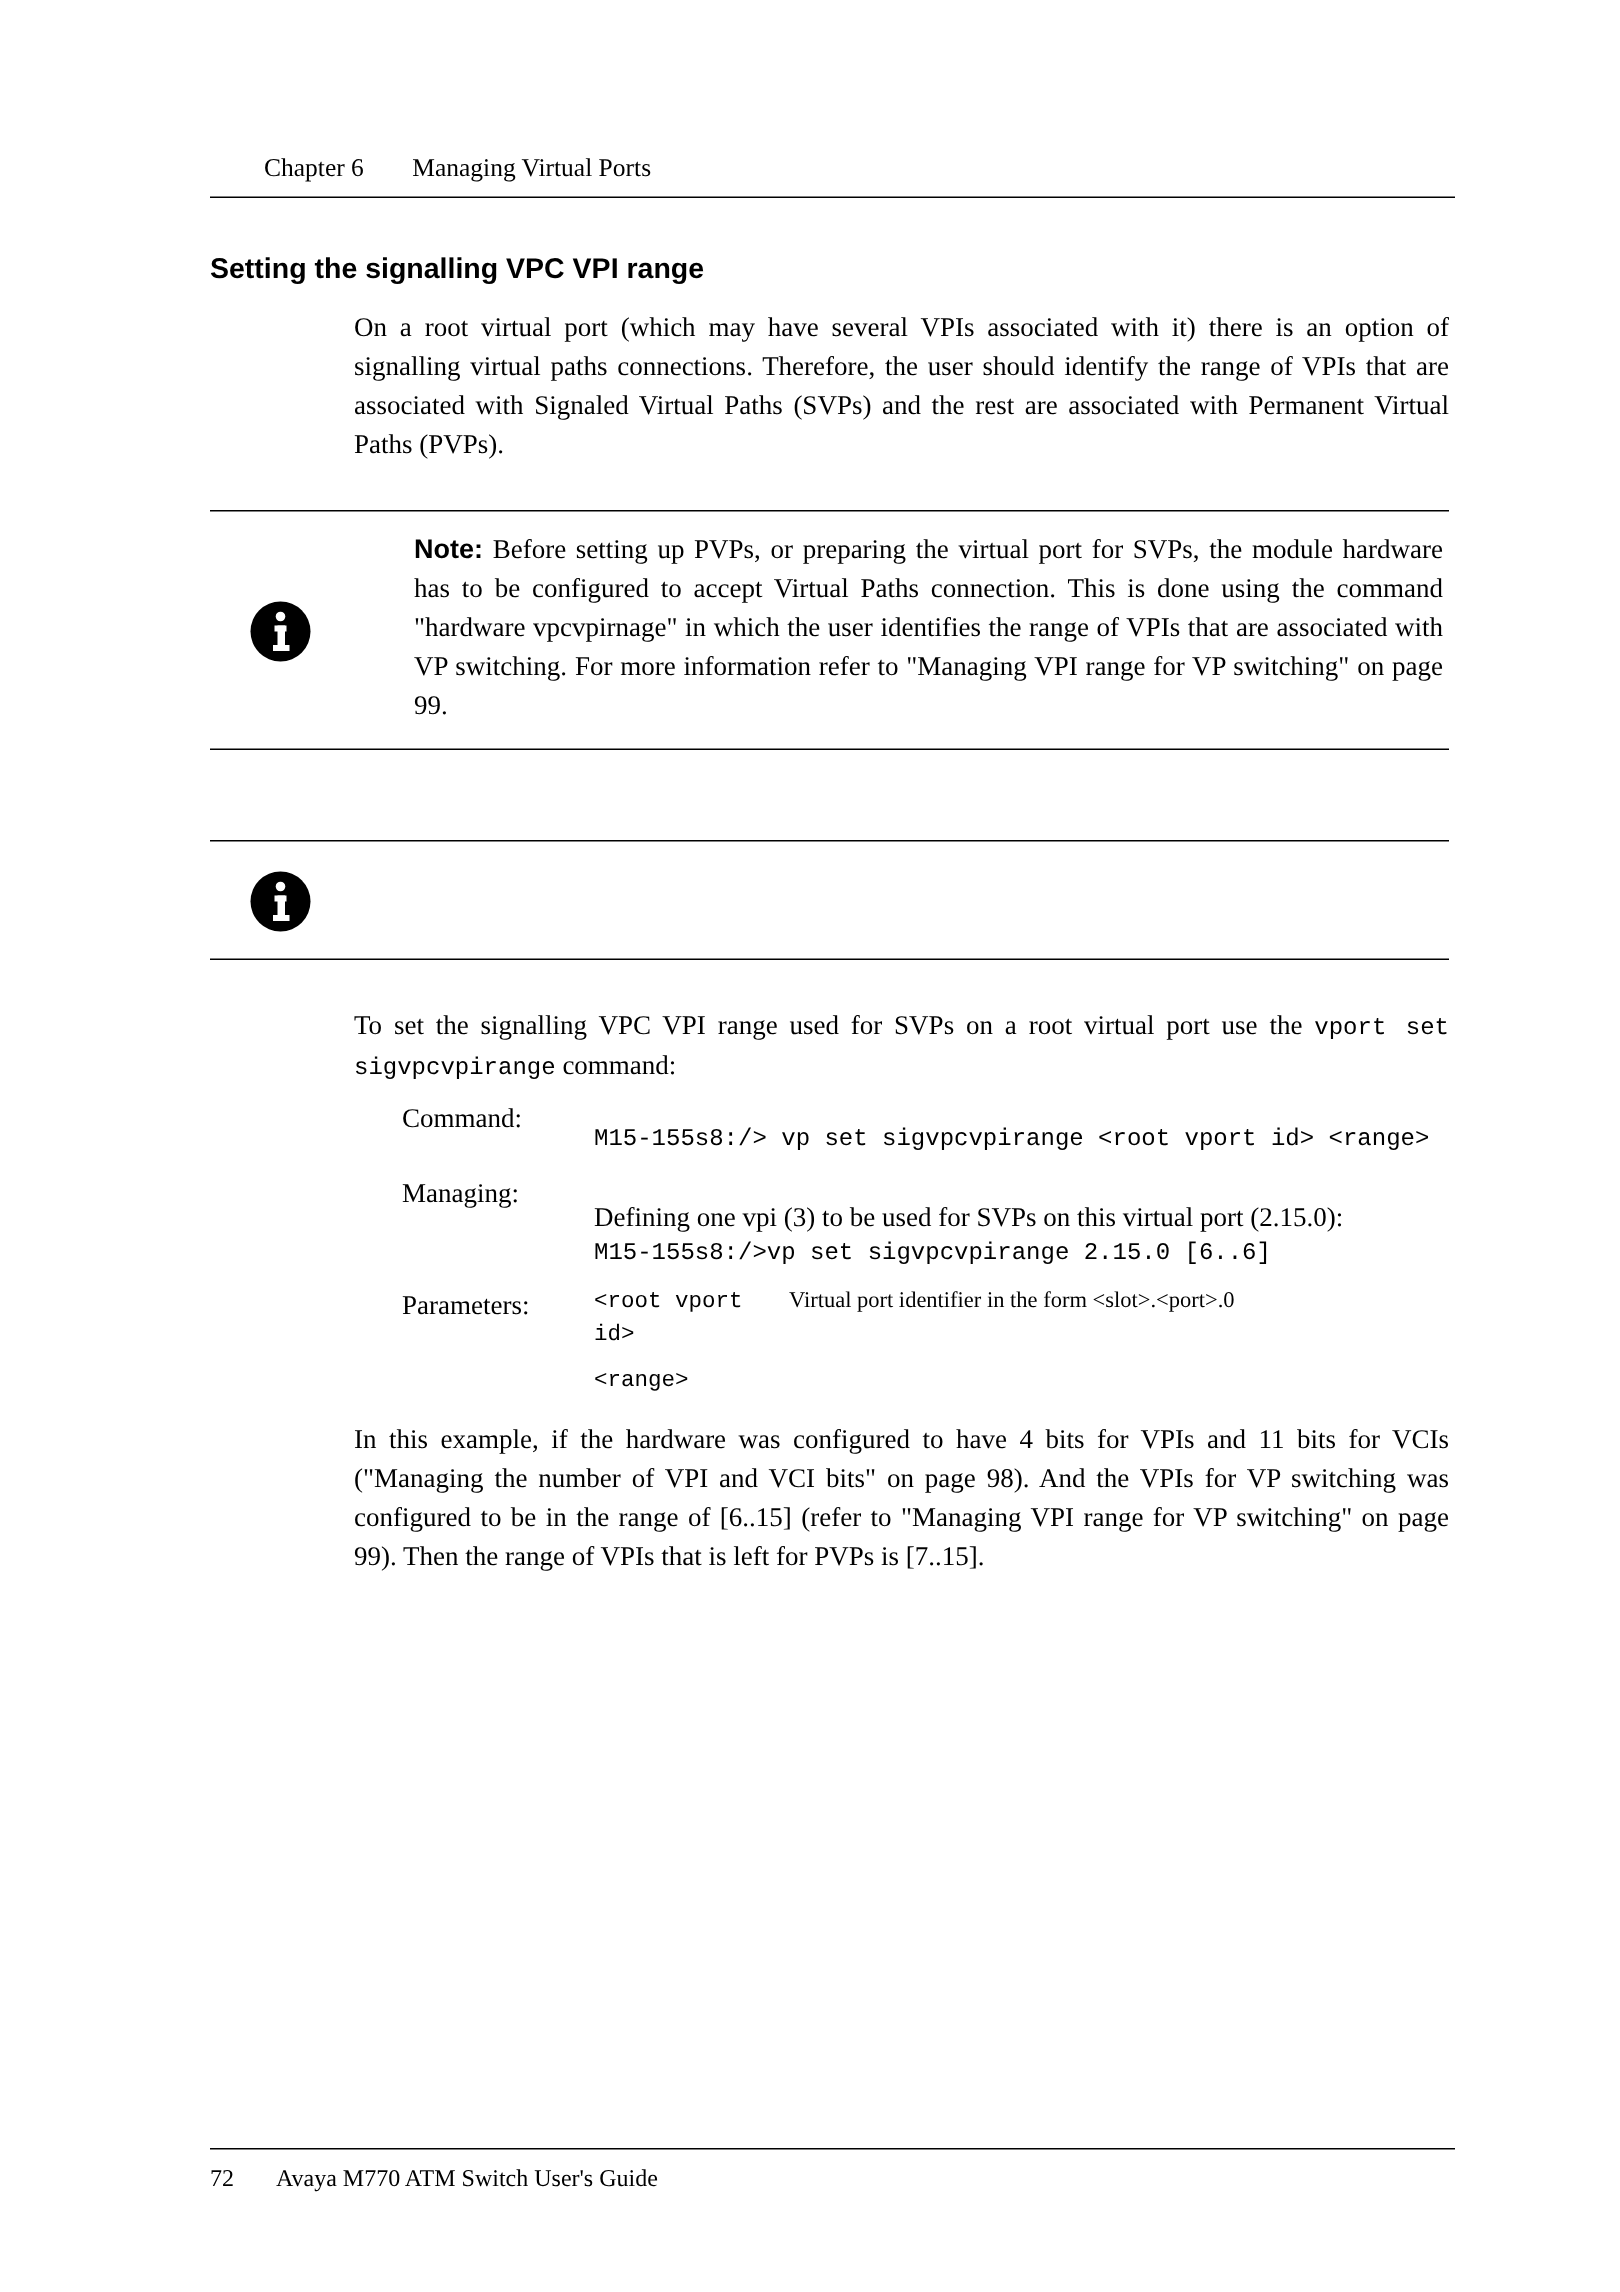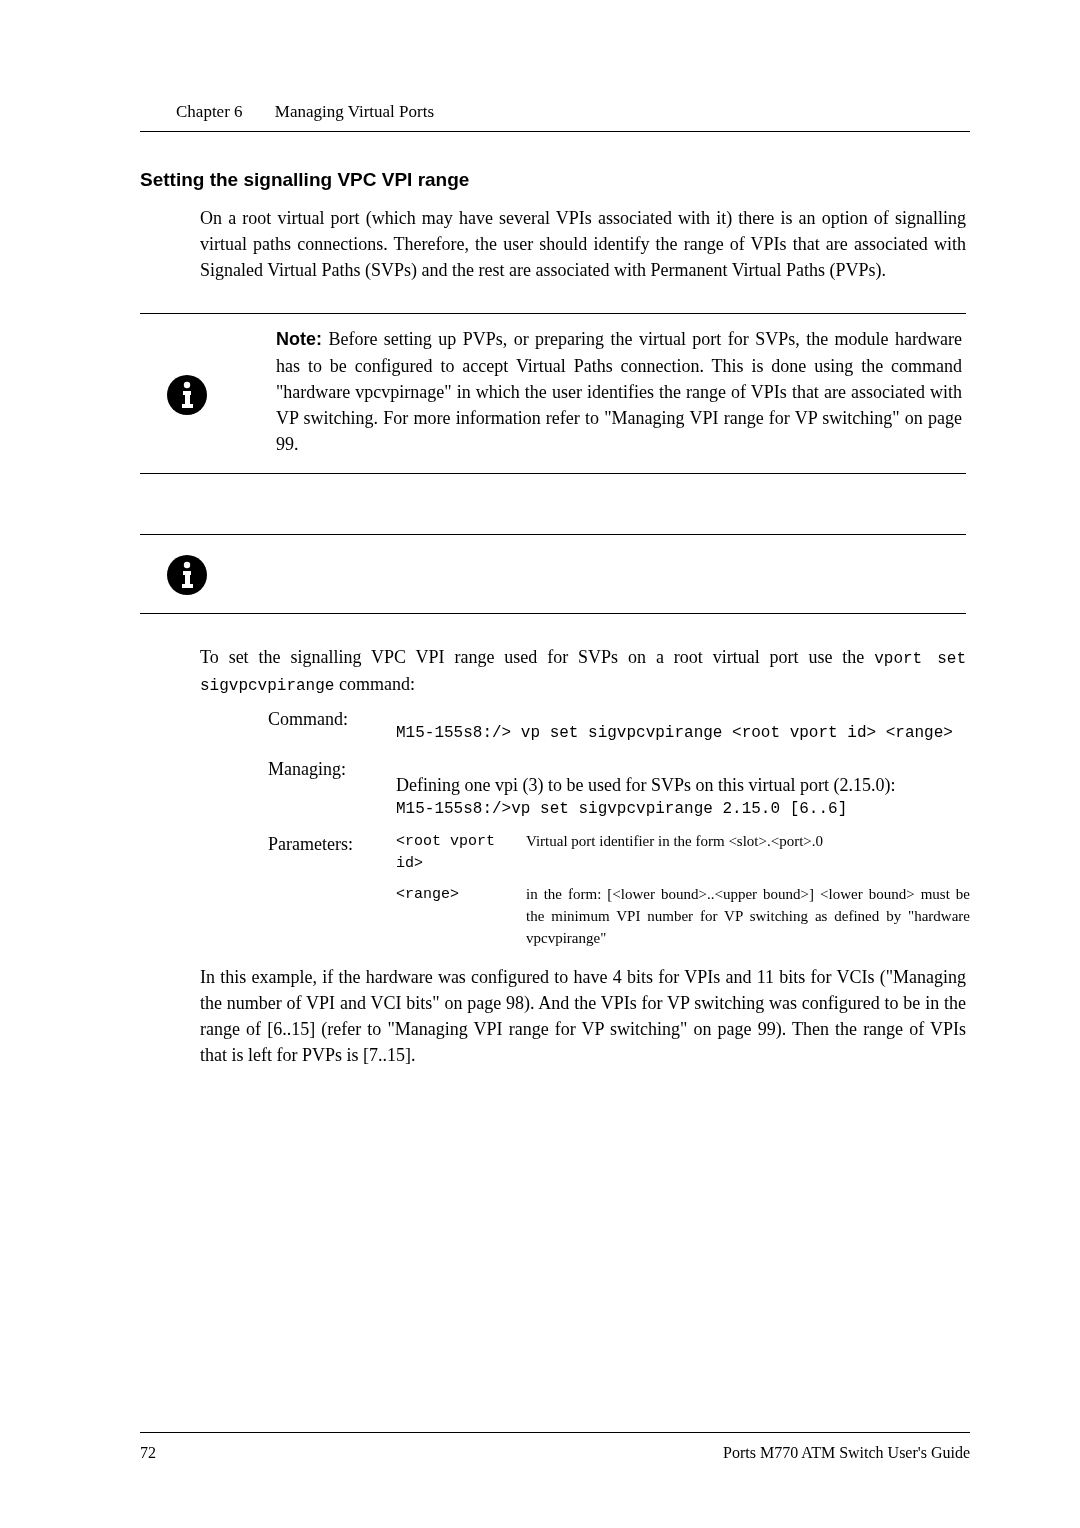--- a/index.html
+++ b/index.html
@@ -27,21 +27,21 @@
     border-top: 1.5px solid #000;
     margin: 0 0 34px 0;
   }
   .sans-head {
     font-family: Arial, Helvetica, sans-serif;
     font-weight: bold;
     font-size: 19px;
     margin-bottom: 12px;
   }
   .body-indent {
-    margin-left: 60px;
+    margin-left: 96px;
     margin-right: 4px;
     text-align: justify;
   }
   .para { margin-bottom: 30px; }
   .note-block {
     margin: 0 4px 30px 0;
     border-top: 1.5px solid #000;
     border-bottom: 1.5px solid #000;
     padding: 12px 0 16px 0;
     display: flex;
@@ -96,21 +96,21 @@
     right: 110px;
     font-size: 16px;
   }
   .footer hr {
     border: none;
     border-top: 1.5px solid #000;
     margin-bottom: 8px;
   }
   .footer-inner {
     display: flex;
-    justify-content: space-between;
+    gap: 28px;
   }
   .spacer-big { height: 30px; }
 </style>
 </head>
 <body>
 
 <div class="chapter-line">
   <span class="chapter-num">Chapter 6</span>
   <span>Managing Virtual Ports</span>
 </div>
@@ -168,24 +168,23 @@
 </div>
 
 <div class="param-row">
   <div class="param-c1">Parameters:</div>
   <div class="param-c2">&lt;root vport id&gt;</div>
   <div class="param-c3">Virtual port identifier in the form &lt;slot&gt;.&lt;port&gt;.0</div>
 </div>
 <div class="param-row">
   <div class="param-c1"></div>
   <div class="param-c2">&lt;range&gt;</div>
-  <div class="param-c3">in the form: [&lt;lower bound&gt;..&lt;upper bound&gt;] &lt;lower bound&gt; must be the minimum VPI number for VP switching as defined by "hardware vpcvpirange"</div>
 </div>
 
 <div class="body-indent para" style="margin-top:14px;">In this example, if the hardware was configured to have 4 bits for VPIs and 11 bits for VCIs ("Managing the number of VPI and VCI bits" on page 98). And the VPIs for VP switching was configured to be in the range of [6..15] (refer to "Managing VPI range for VP switching" on page 99). Then the range of VPIs that is left for PVPs is [7..15].</div>
 
 <div class="footer">
   <hr>
   <div class="footer-inner">
     <span>72</span>
-    <span>Ports M770 ATM Switch User's Guide</span>
+    <span>Avaya M770 ATM Switch User's Guide</span>
   </div>
 </div>
 
 </body></html>

